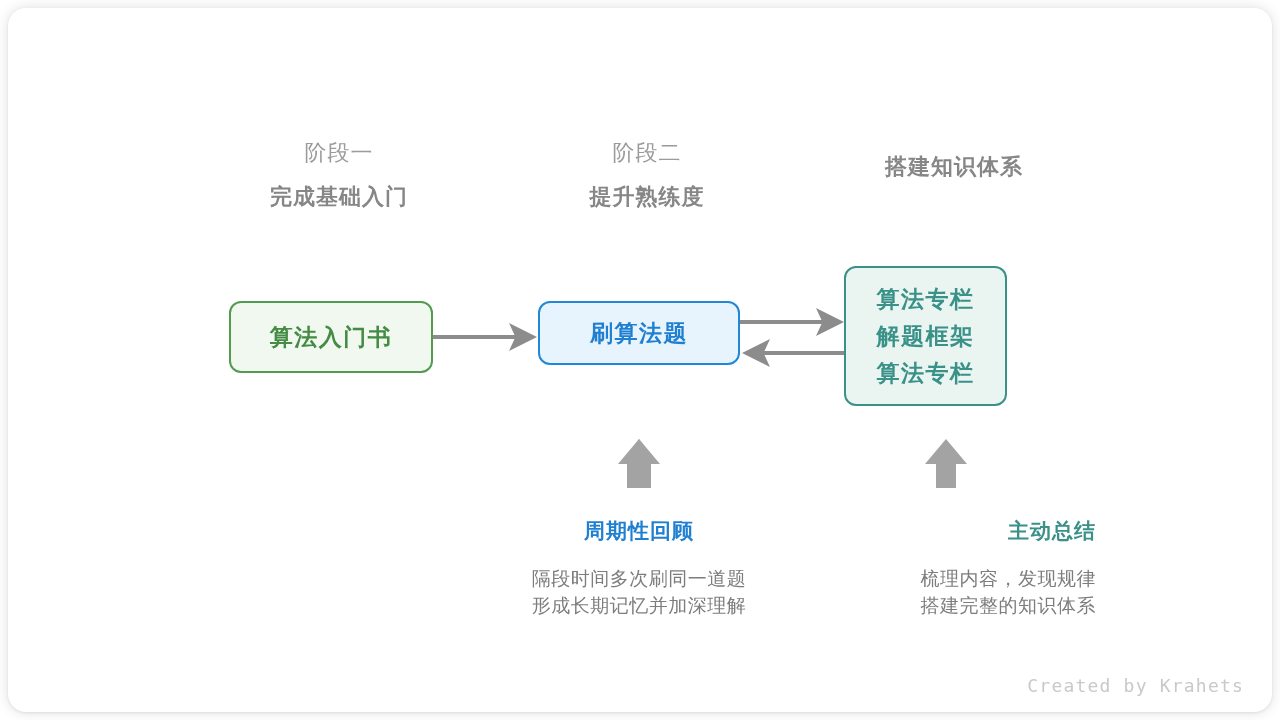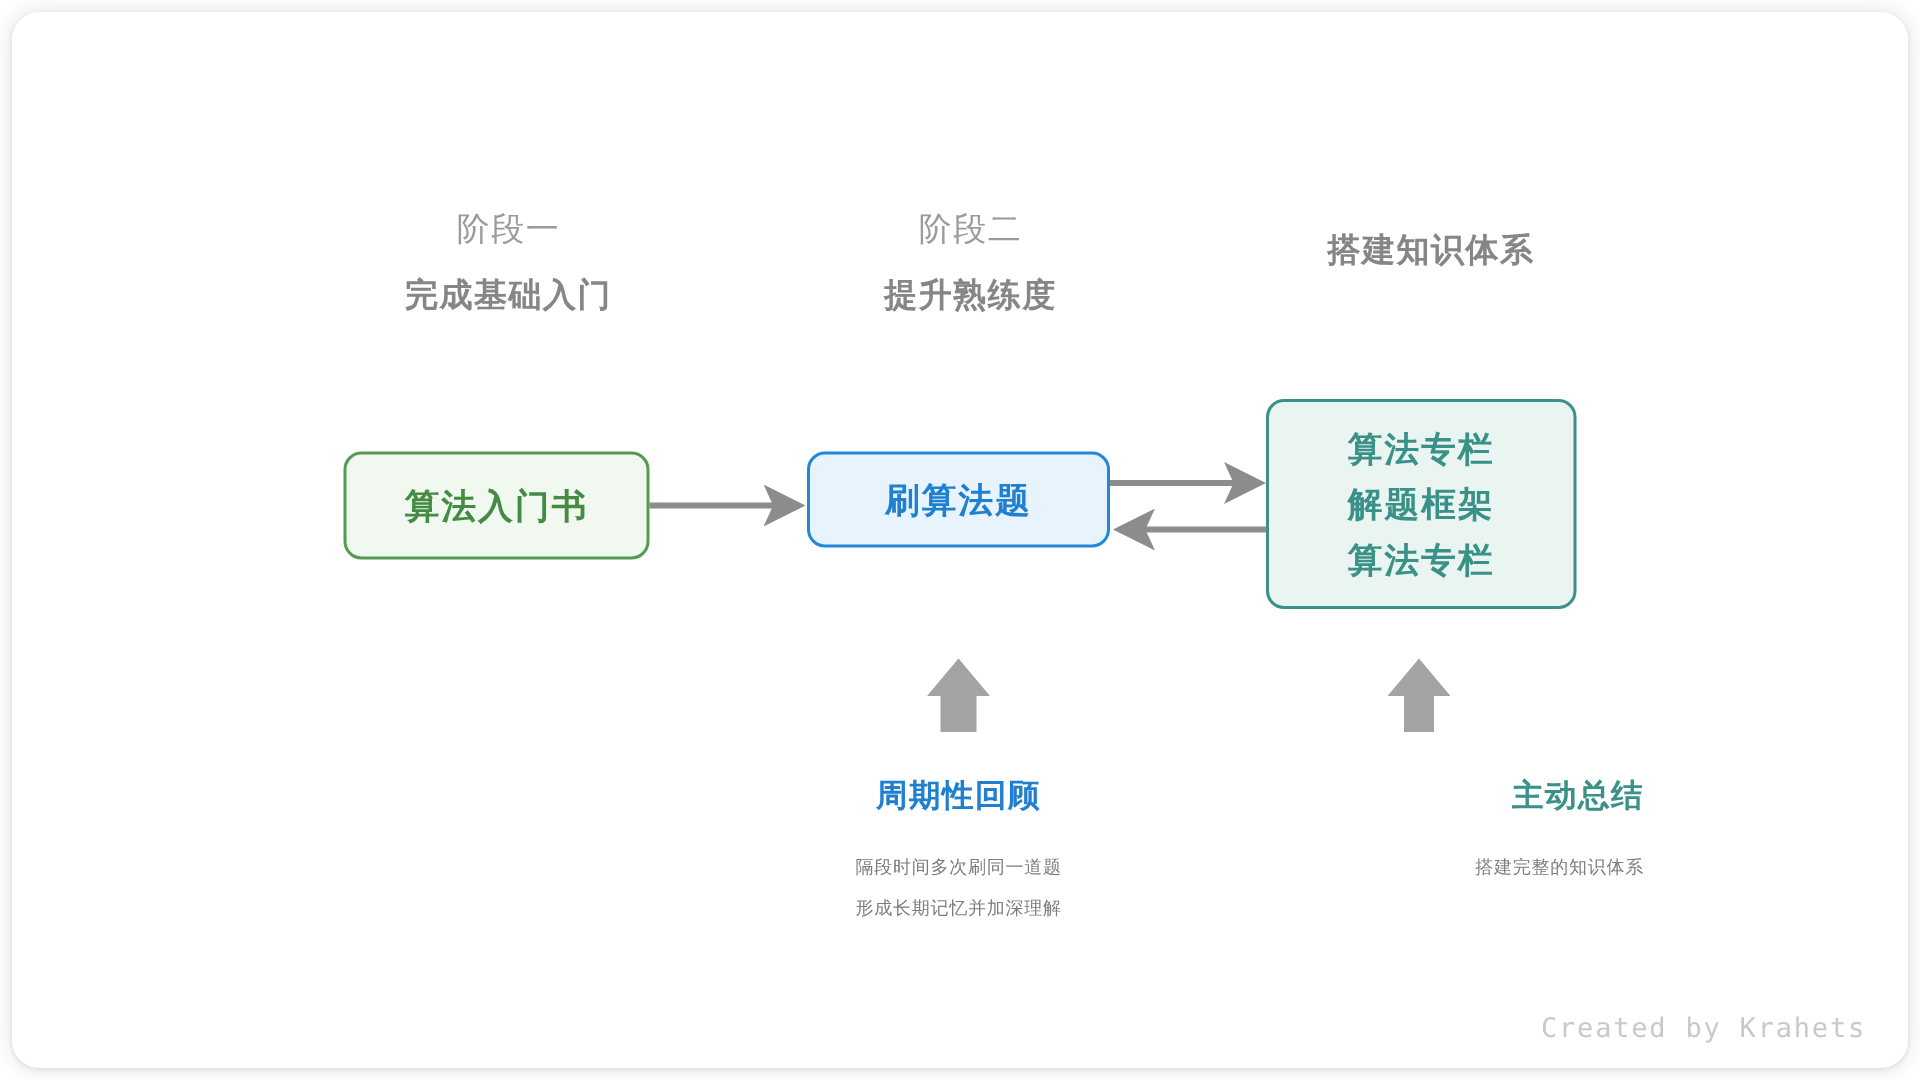--- a/index.html
+++ b/index.html
@@ -86,21 +86,21 @@
   }
   .caption-title {
     font-size: 21px;
     font-weight: bold;
     letter-spacing: 1px;
     line-height: 28px;
   }
   .caption-title.blue { color: #1f7fd0; }
   .caption-title.teal { color: #3a9188; }
   .caption-desc {
-    font-size: 12px;
+    font-size: 19px;
     color: #7d7d7d;
     line-height: 27px;
     margin-top: 20px;
     letter-spacing: 0.5px;
   }
   .credit {
     position: absolute;
     right: 28px;
     bottom: 16px;
     font-family: "DejaVu Sans Mono", "Liberation Mono", monospace;
@@ -151,35 +151,36 @@
   </svg>
 
   <div class="node green" style="left:221px; top:293px; width:204px; height:72px;text-align:right;">
     <div class="line">算法入门书</div>
   </div>
 
   <div class="node blue" style="left:530px; top:293px; width:202px; height:64px;">
     <div class="line">刷算法题</div>
   </div>
 
-  <div class="node teal" style="left:836px; top:258px; width:207px; height:140px;">
+  <div class="node teal" style="left:836px; top:258px; width:163px; height:140px;">
     <div class="line">算法专栏</div>
     <div class="line">解题框架</div>
     <div class="line">算法专栏</div>
   </div>
 
   <div class="caption" style="left:481px; top:509px;">
     <div class="caption-title blue">周期性回顾</div>
     <div class="caption-desc">
       <div>隔段时间多次刷同一道题</div>
       <div>形成长期记忆并加深理解</div>
     </div>
   </div>
 
   <div class="caption" style="left:788px; top:509px;text-align:right;">
     <div class="caption-title teal">主动总结</div>
     <div class="caption-desc">
+      <div>梳理内容，发现规律</div>
       <div>搭建完整的知识体系</div>
     </div>
   </div>
 
   <div class="credit">Created by Krahets</div>
 </div>
 
 </body></html>

